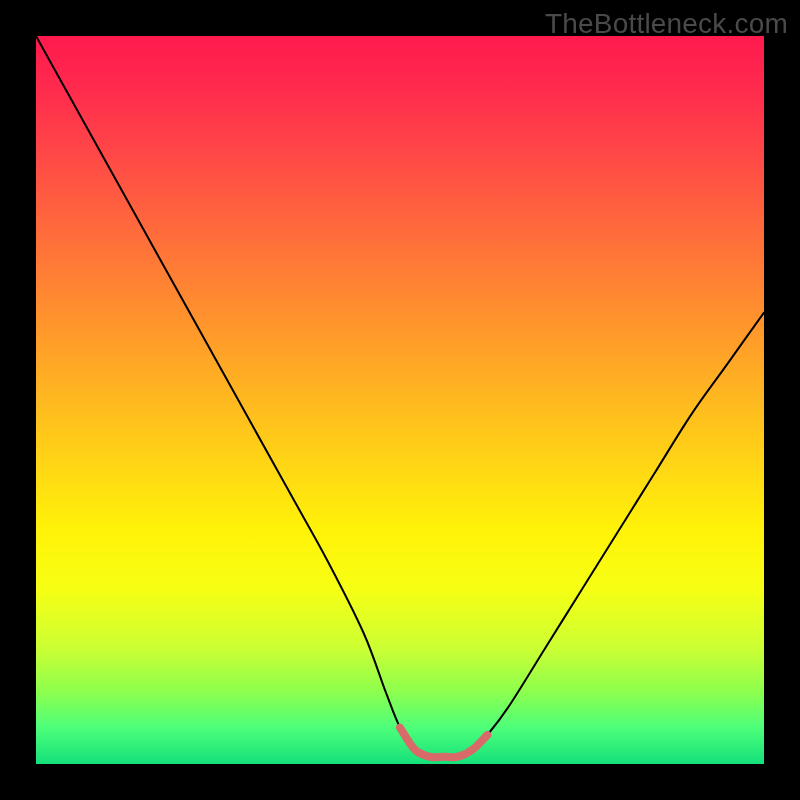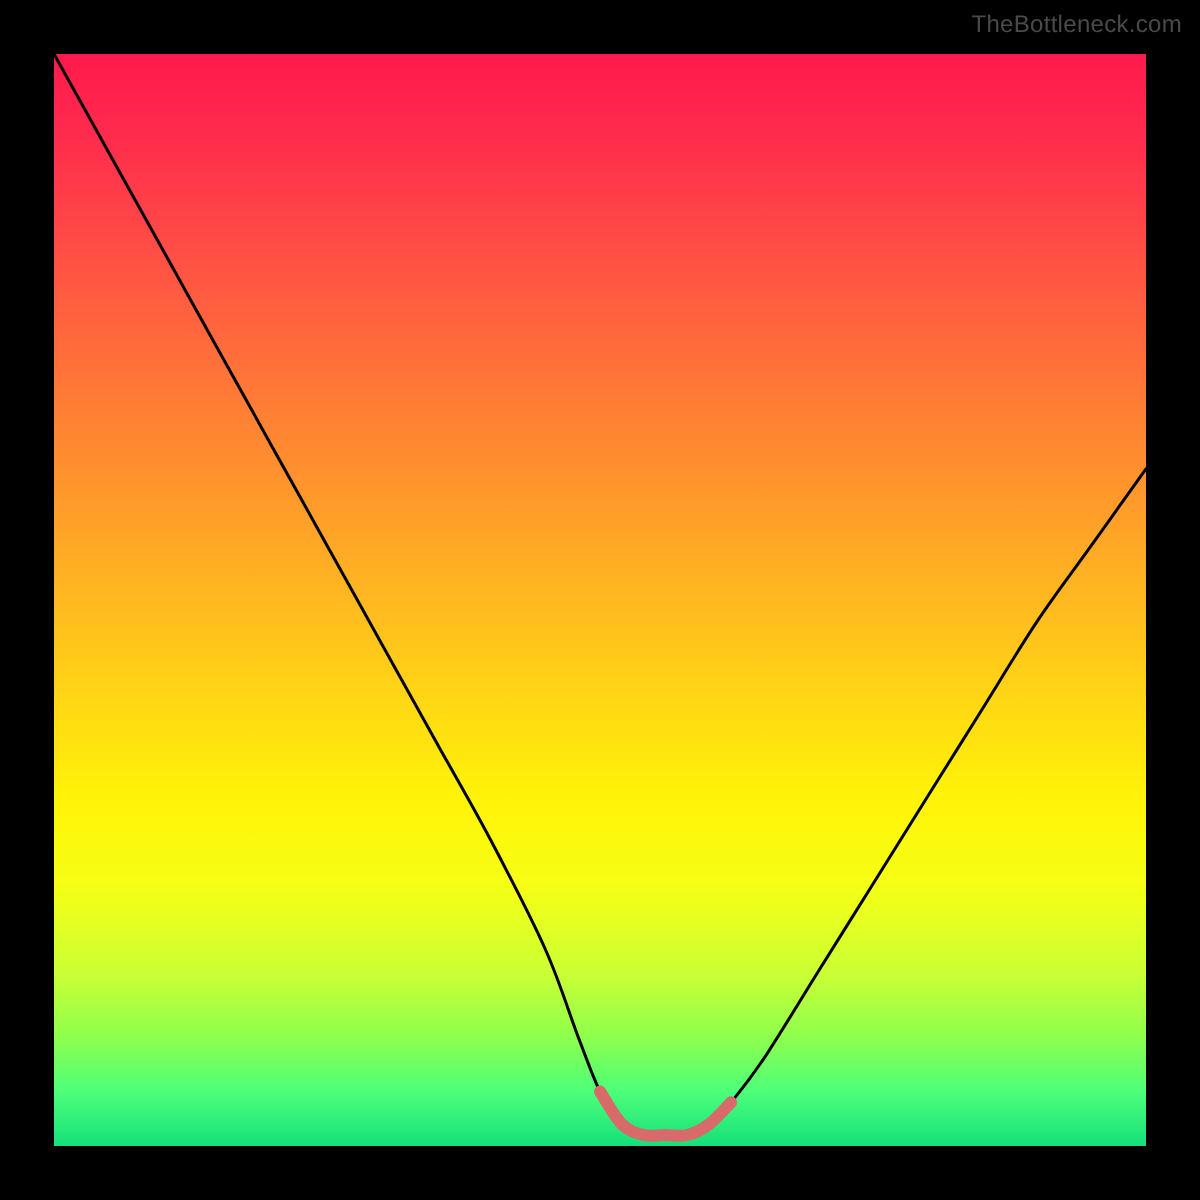--- a/index.html
+++ b/index.html
@@ -39,21 +39,21 @@
       #8eff4d 90%,
       #4dff7a 95%,
       #14e07a 100%
     );
   }
   .watermark {
     position: absolute;
     top: 8px;
     right: 12px;
     color: #4a4a4a;
-    font-size: 16px;
+    font-size: 28px;
     font-weight: 500;
     letter-spacing: 0.2px;
     user-select: none;
   }
   svg.curve {
     position: absolute;
     left: 0;
     top: 0;
     width: 728px;
     height: 728px;

